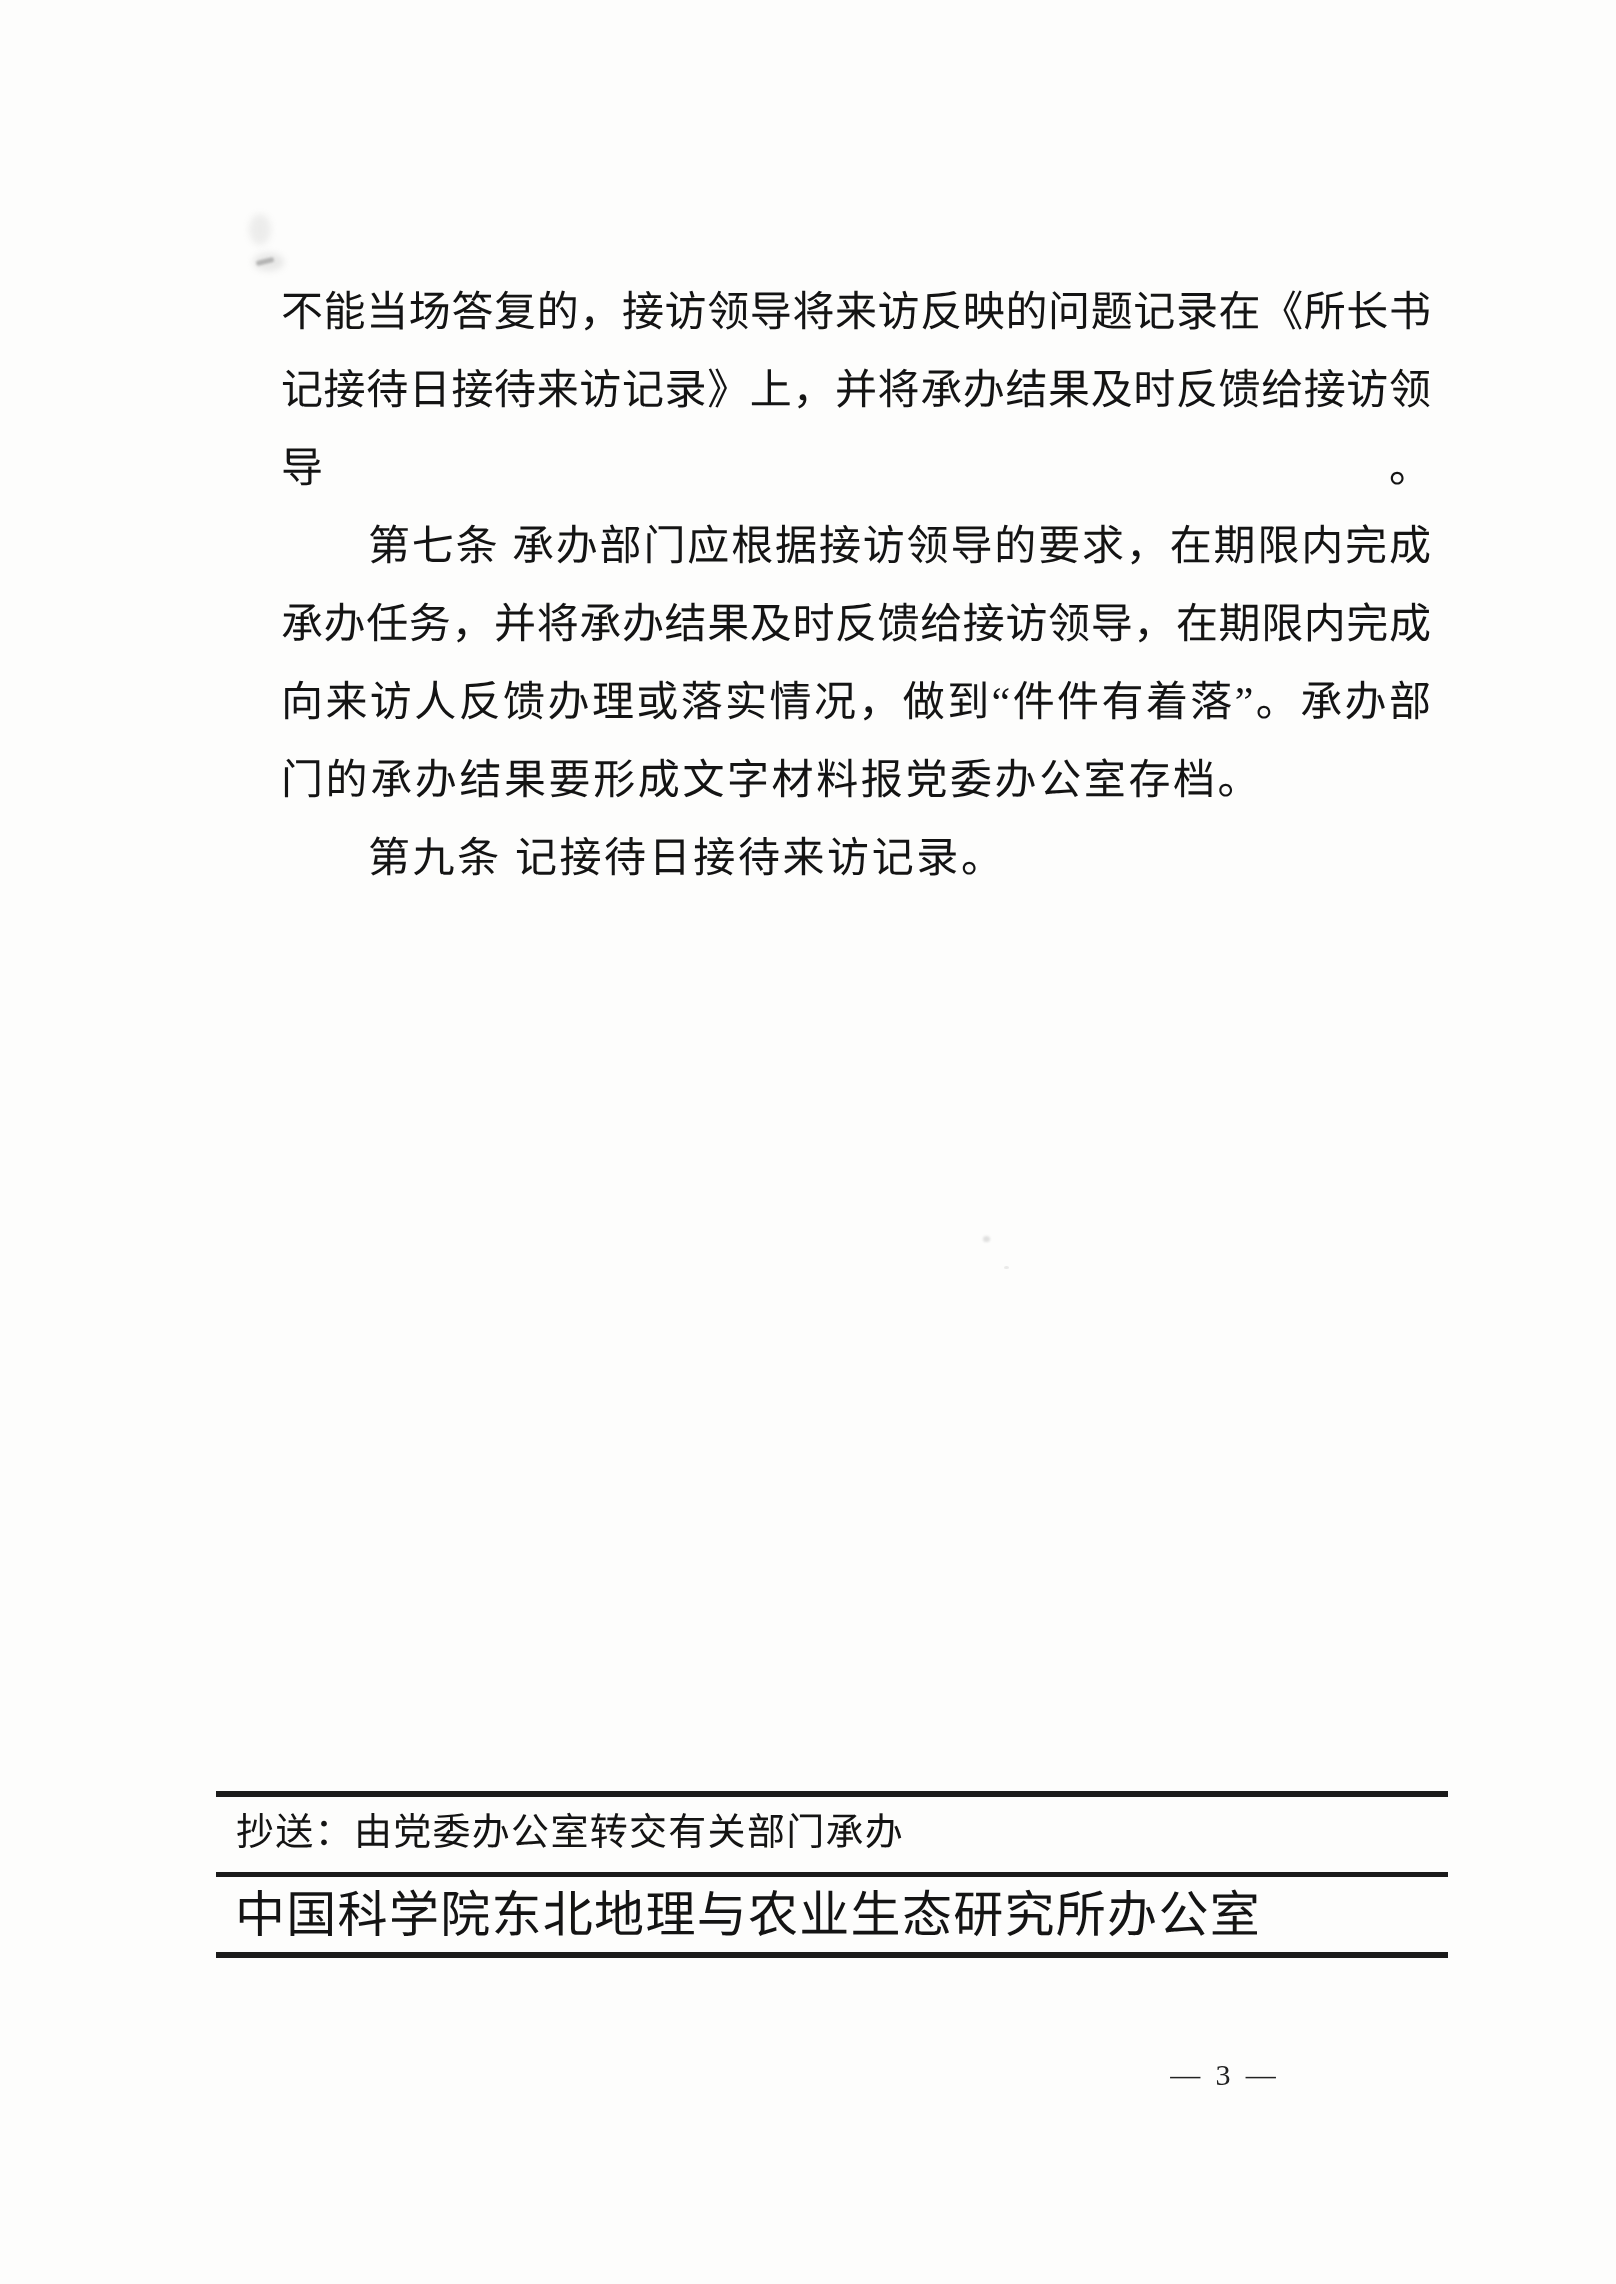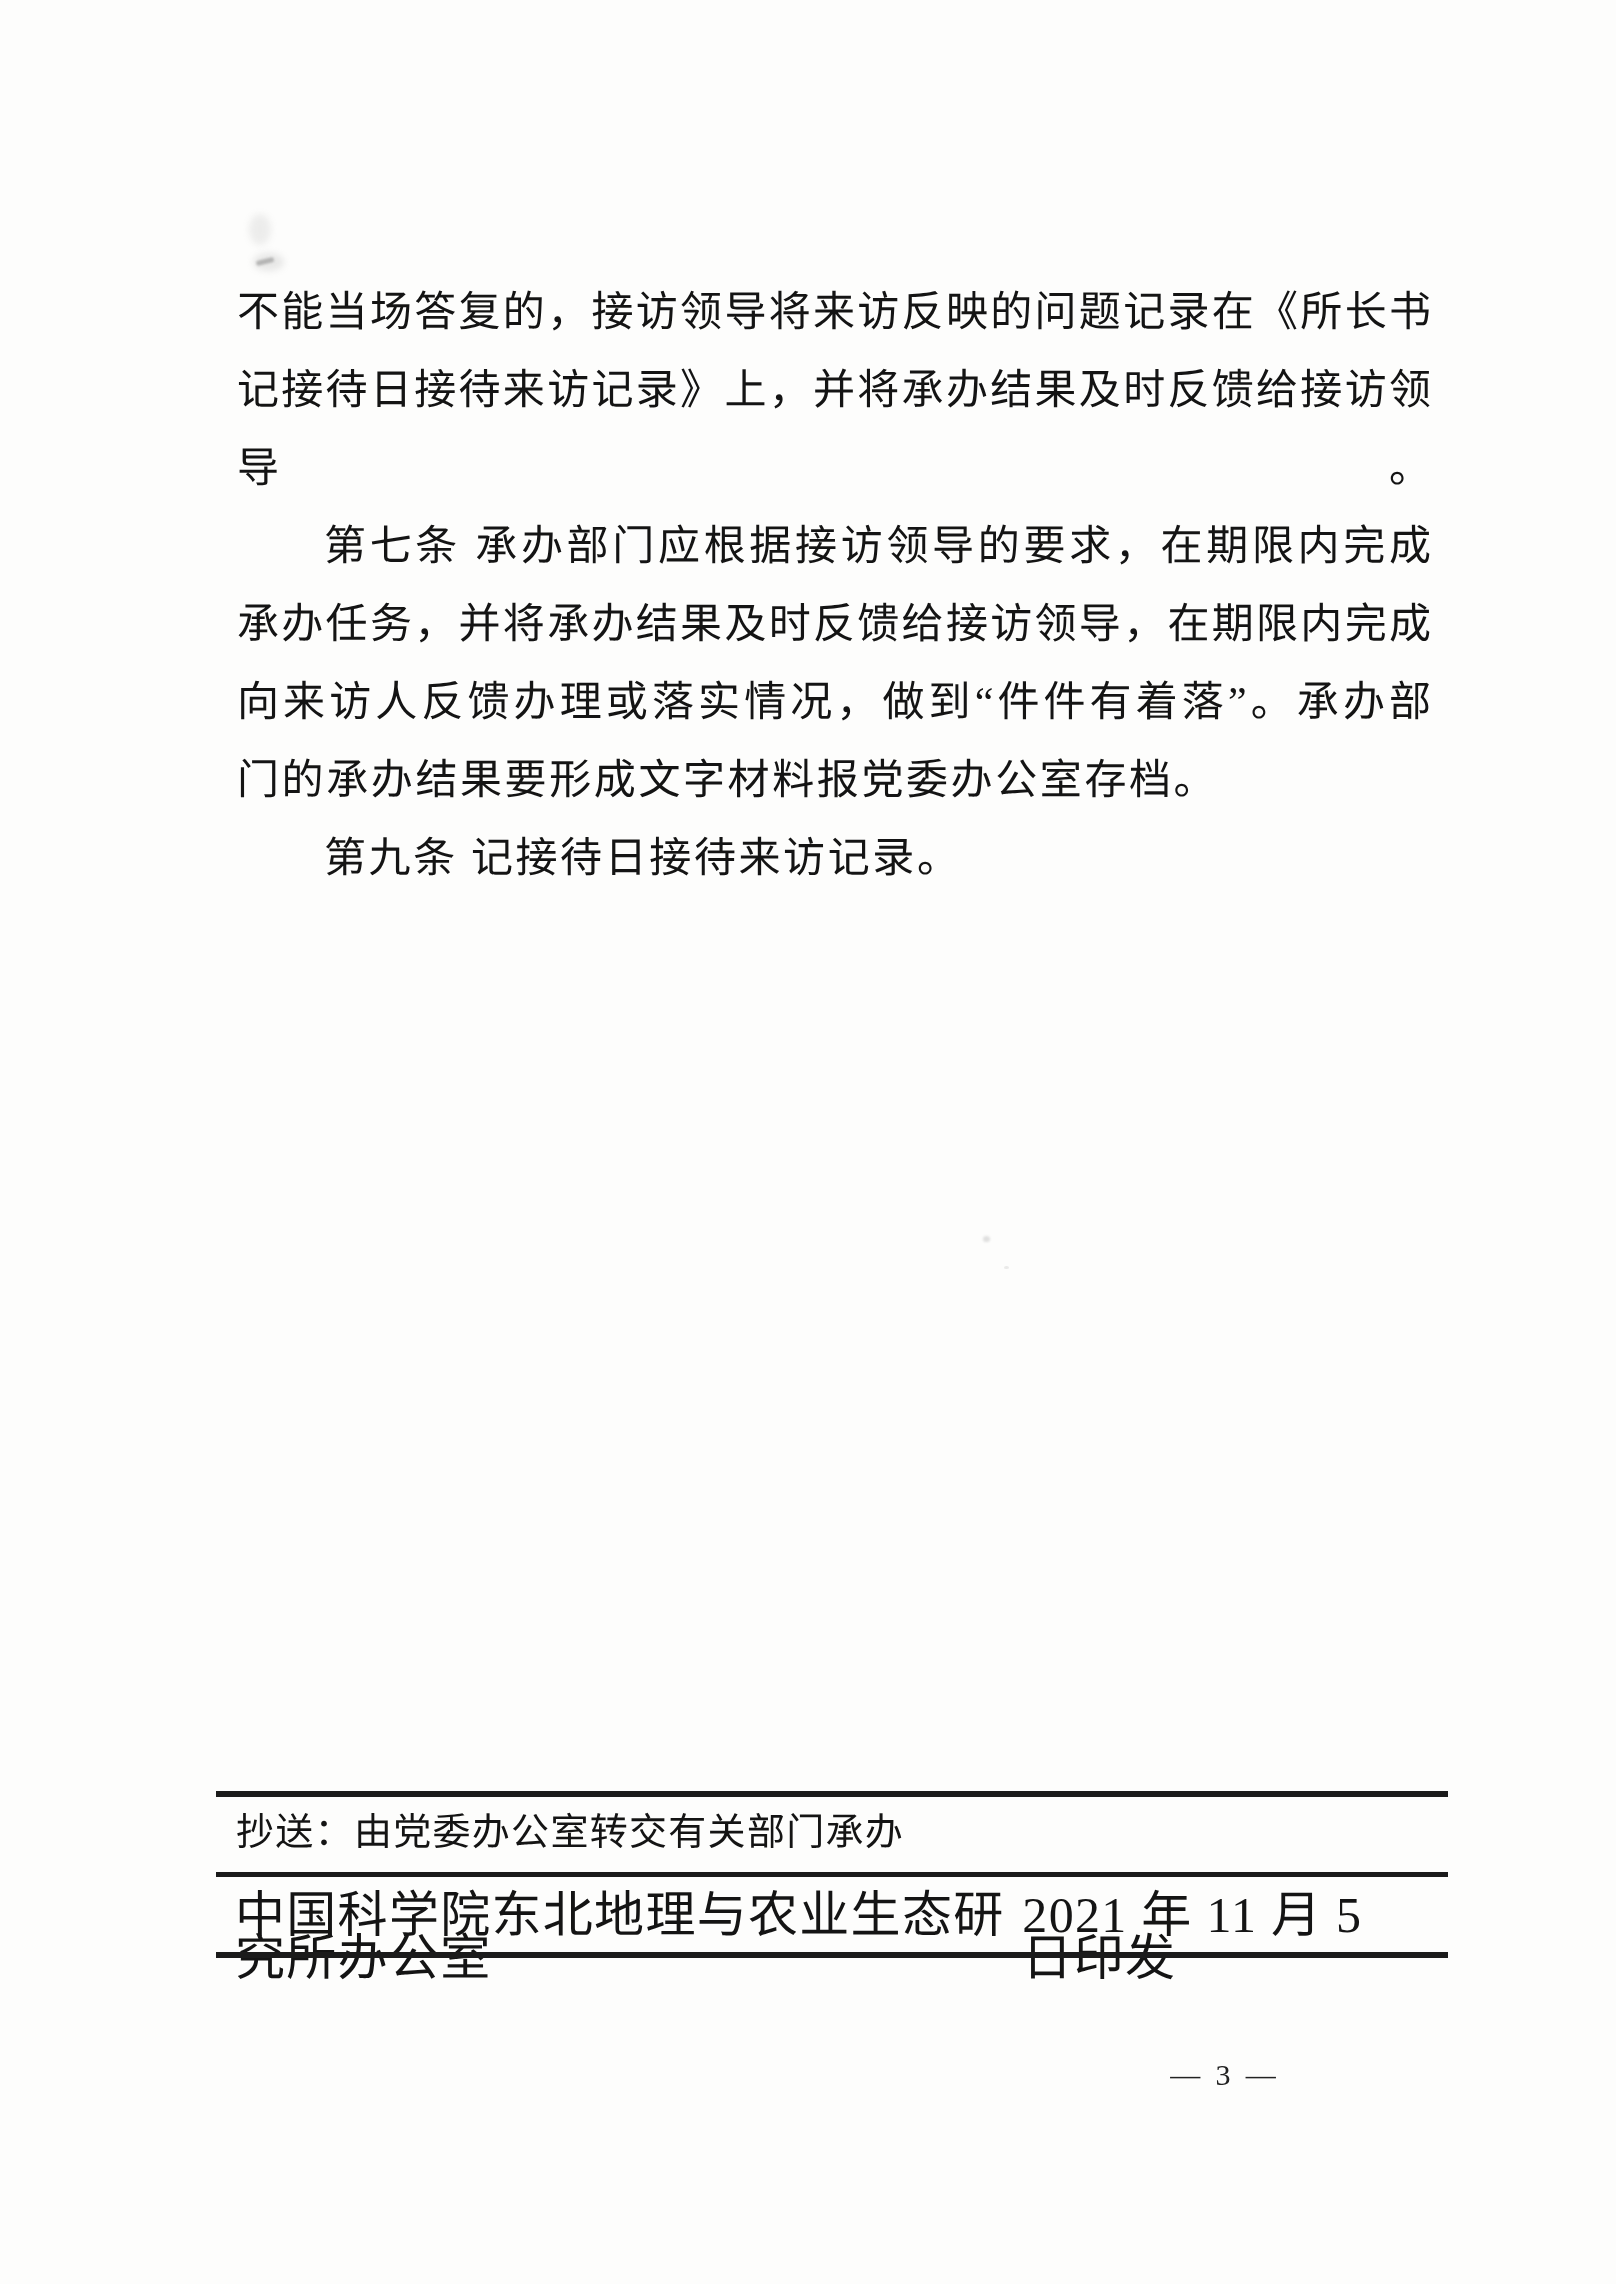--- a/index.html
+++ b/index.html
@@ -15,20 +15,21 @@
   
   .body-text{
     position:absolute;
     left:237px;top:273px;width:1194px;
     font-size:42px;
   }
   .line{
     line-height:78px;
     letter-spacing:2.6px;
     text-align:left;
+    margin-left:44px;
   }
   .line.justify{
     letter-spacing:0;
     text-align:justify;
     text-align-last:justify;
     text-justify:inter-character;
   }
   .line.indent{ text-indent:87px; }
   .art{
     font-weight:400;
@@ -91,21 +92,20 @@
   <div class="rule rule-top"></div>
 
   <div class="cc-line">
     <span>抄送：由党委办公室转交有关部门承办</span>
   </div>
 
   <div class="rule rule-mid"></div>
 
   <div class="issuer-row">
     <span>中国科学院东北地理与农业生态研究所办公室</span>
-    <span>2021 年 11 月 5 日印发</span>
   </div>
 
   <div class="rule rule-bottom"></div>
 
   <div class="page-num">— 3 —</div>
 
 </div>
 
 
 </body></html>

